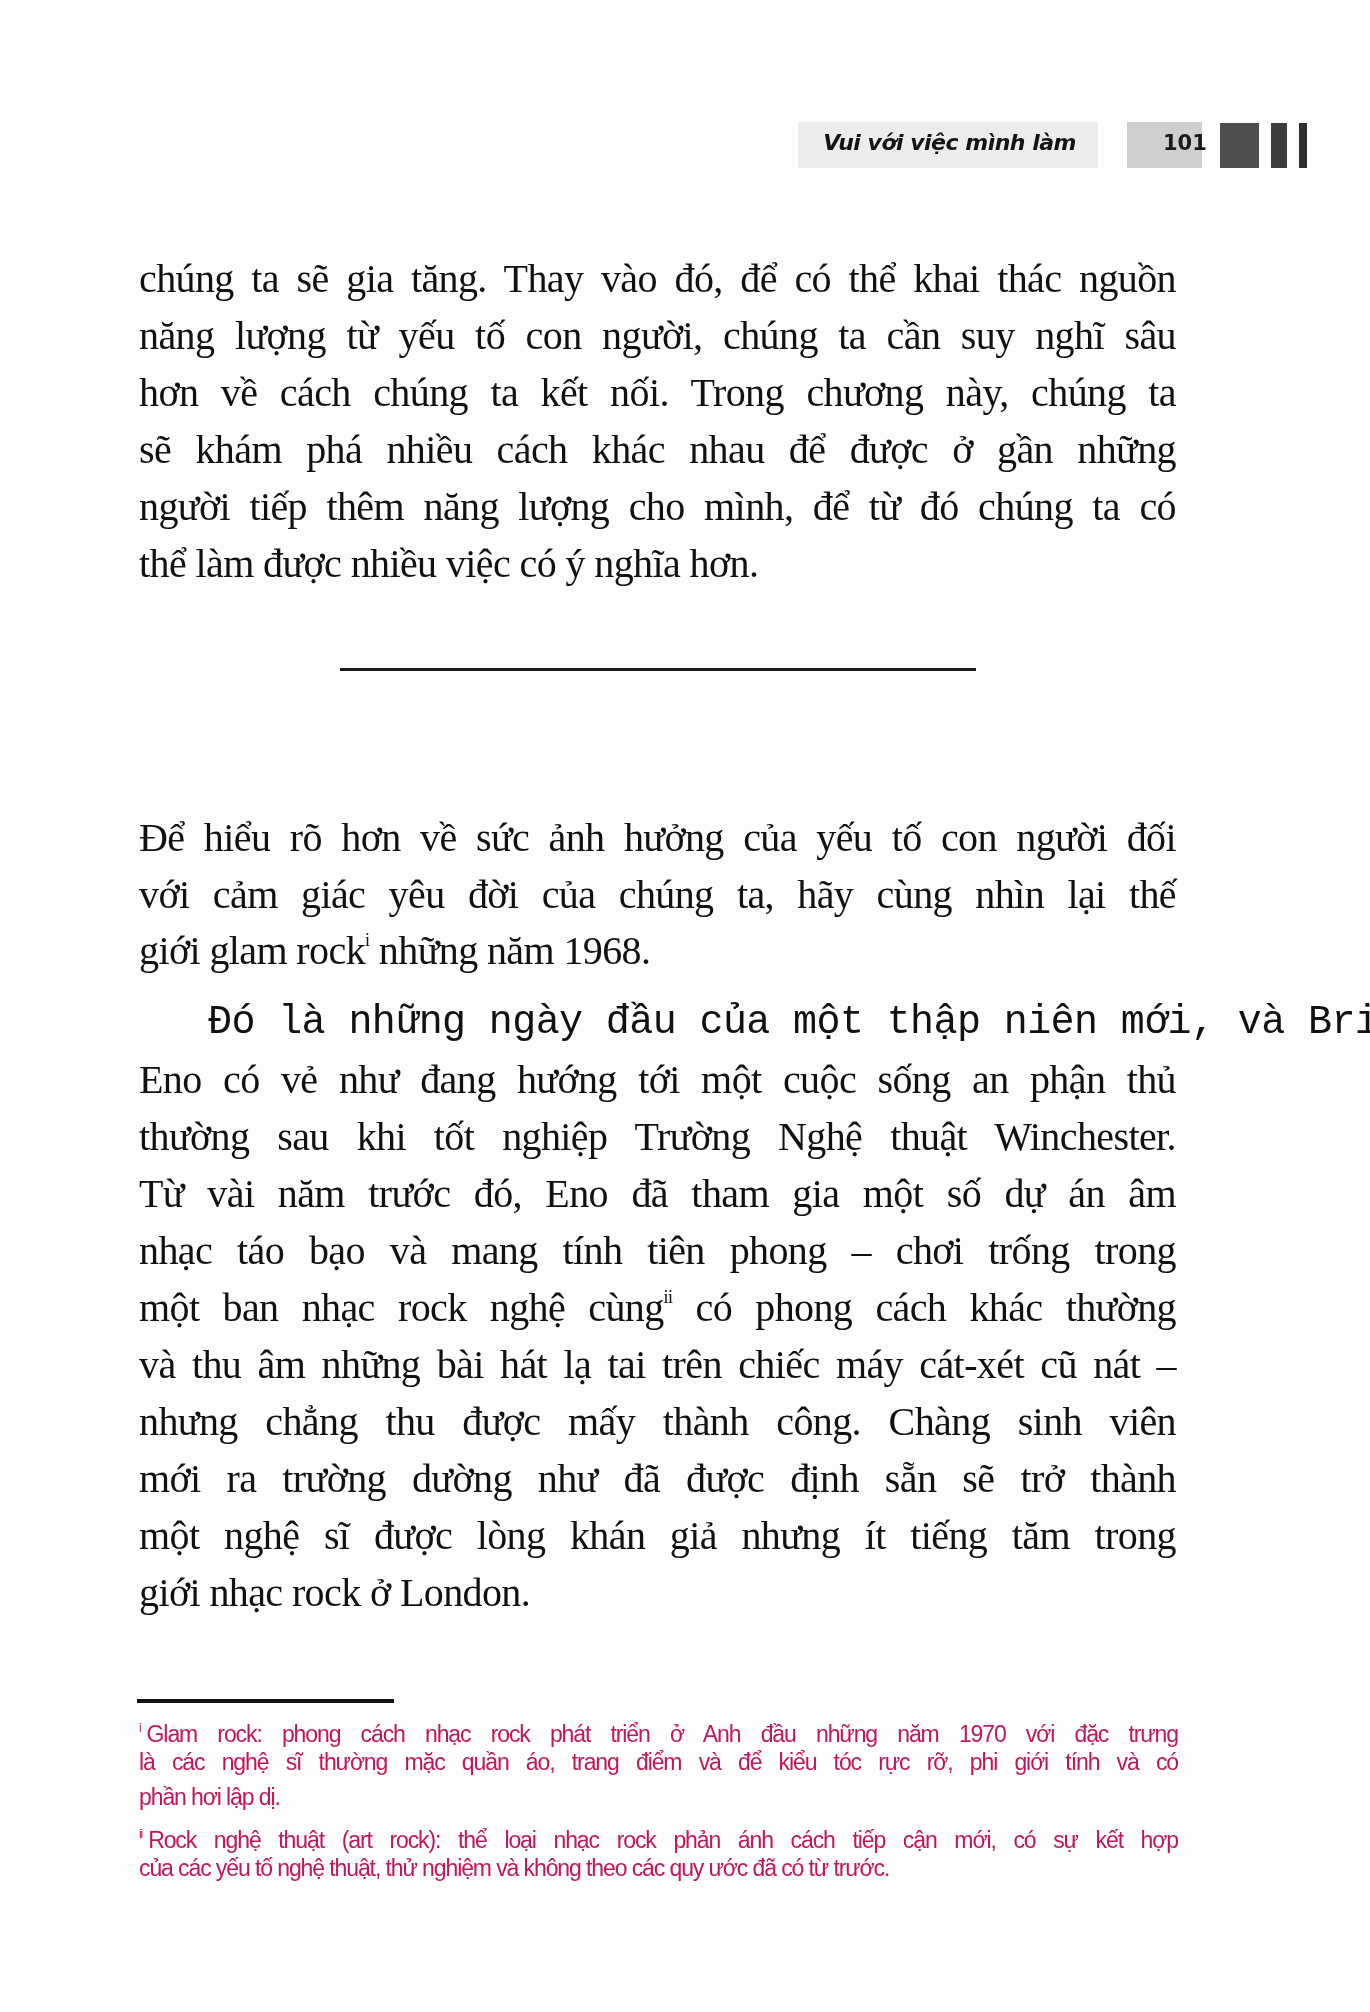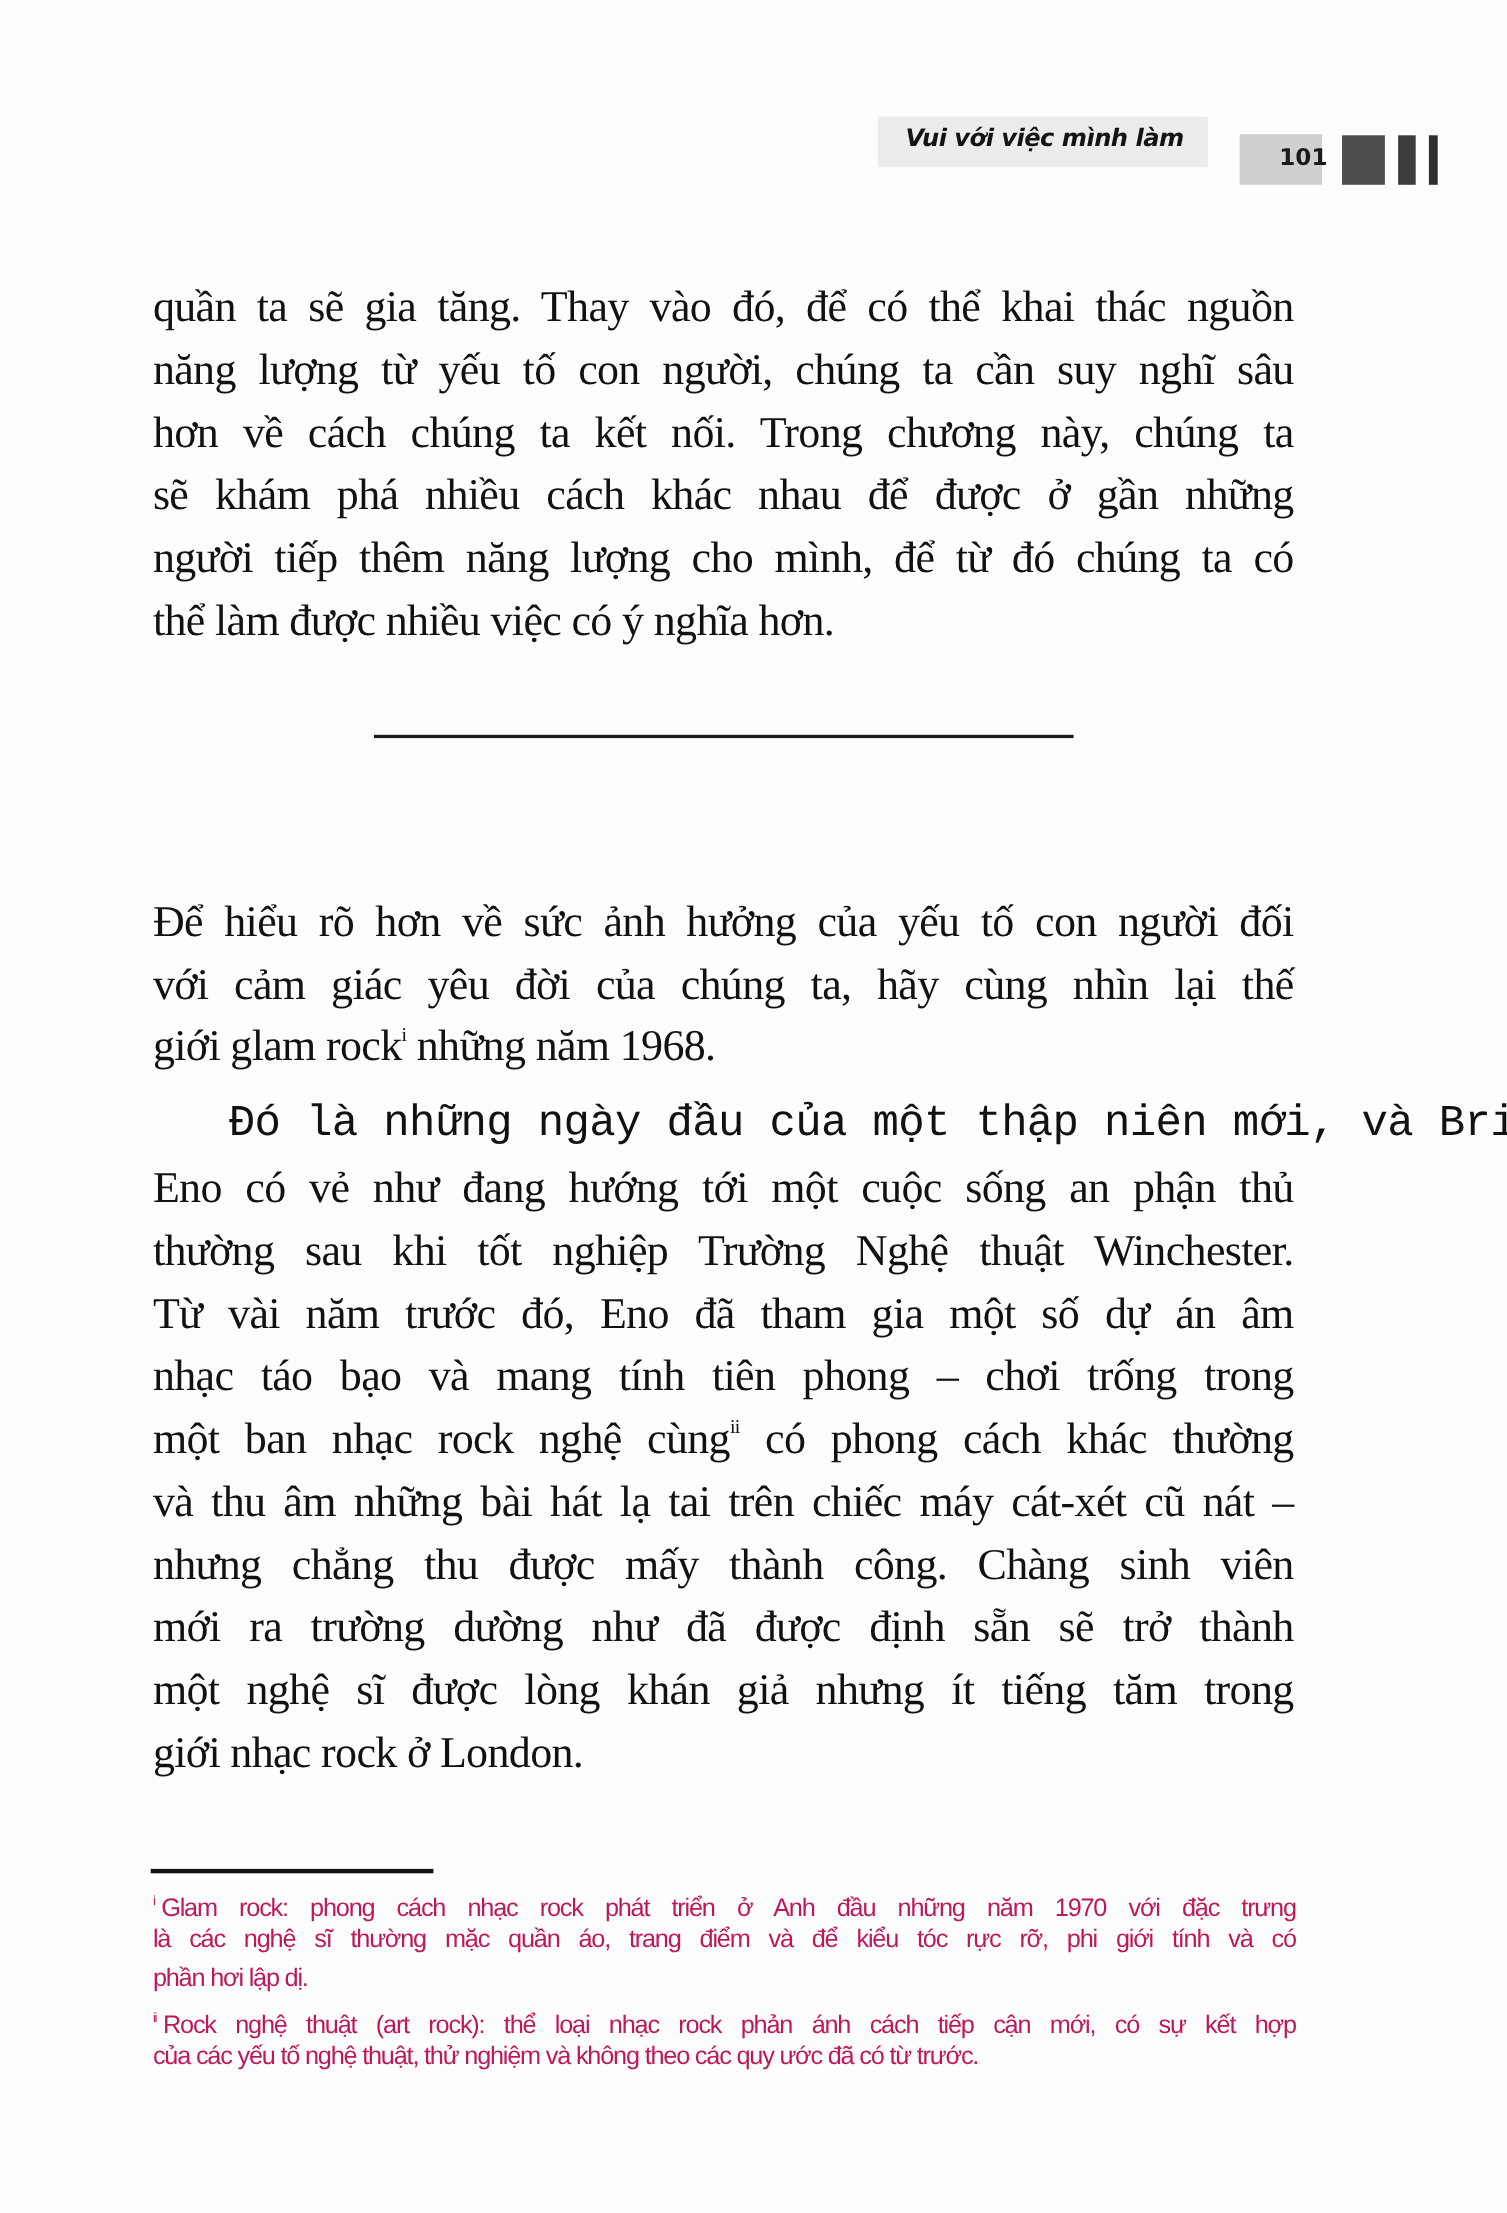--- a/index.html
+++ b/index.html
@@ -1,21 +1,21 @@
 <!DOCTYPE html>
 <html><head>
 <meta charset="utf-8">
 <style>
   html, body { margin: 0; padding: 0; background: #ffffff; }
   body { width: 1370px; height: 2012px; position: relative; overflow: hidden;
          font-family: "Liberation Serif", "DejaVu Serif", serif; color: #111; }
   .page { position: absolute; left: 0; top: 0; width: 1370px; height: 2012px; background: #fdfdfd; }
 
   
-  .hdr-label { position: absolute; left: 798px; top: 106px; width: 300px; height: 46px;
+  .hdr-label { position: absolute; left: 798px; top: 122px; width: 300px; height: 46px;
                background: #ececec; }
   .hdr-label span { position: absolute; right: 22px; top: 8px;
                font-family: "DejaVu Sans", "Liberation Sans", sans-serif; font-weight: bold; font-style: italic;
                font-size: 22px; letter-spacing: -0.5px; color: #141414; white-space: nowrap; }
   .hdr-page { position: absolute; left: 1127px; top: 122px; width: 75px; height: 46px; background: #cfcfcf; }
   .hdr-page span { position: absolute; left: 0; right: 0; top: 9px; text-align: center;
                font-family: "DejaVu Sans", "Liberation Sans", sans-serif; font-size: 21px; font-weight: bold; color: #1a1a1a; padding-left: 36px; }
   .bar { position: absolute; top: 123px; height: 45px; }
   .bar1 { left: 1220px; width: 39px; background: #4e4e4e; }
   .bar2 { left: 1271px; width: 16px; background: #3d3d3d; }
@@ -53,21 +53,21 @@
     <span>Vui với việc mình làm</span>
   </div>
   <div class="hdr-page">
     <span>101</span>
   </div>
   <div class="bar bar1"></div>
   <div class="bar bar2"></div>
   <div class="bar bar3"></div>
 
   <div>
-    <div class="line" style="top:250px">quần ta sẽ gia tăng. Thay vào đó, để có thể khai thác nguồn</div>
+    <div class="line" style="top:250px">chúng ta sẽ gia tăng. Thay vào đó, để có thể khai thác nguồn</div>
     <div class="line" style="top:307px">năng lượng từ yếu tố con người, chúng ta cần suy nghĩ sâu</div>
     <div class="line" style="top:364px">hơn về cách chúng ta kết nối. Trong chương này, chúng ta</div>
     <div class="line" style="top:421px">sẽ khám phá nhiều cách khác nhau để được ở gần những</div>
     <div class="line" style="top:478px">người tiếp thêm năng lượng cho mình, để từ đó chúng ta có</div>
     <div class="line last" style="top:535px">thể làm được nhiều việc có ý nghĩa hơn.</div>
   </div>
 
   <div class="divider"></div>
 
   <div>

